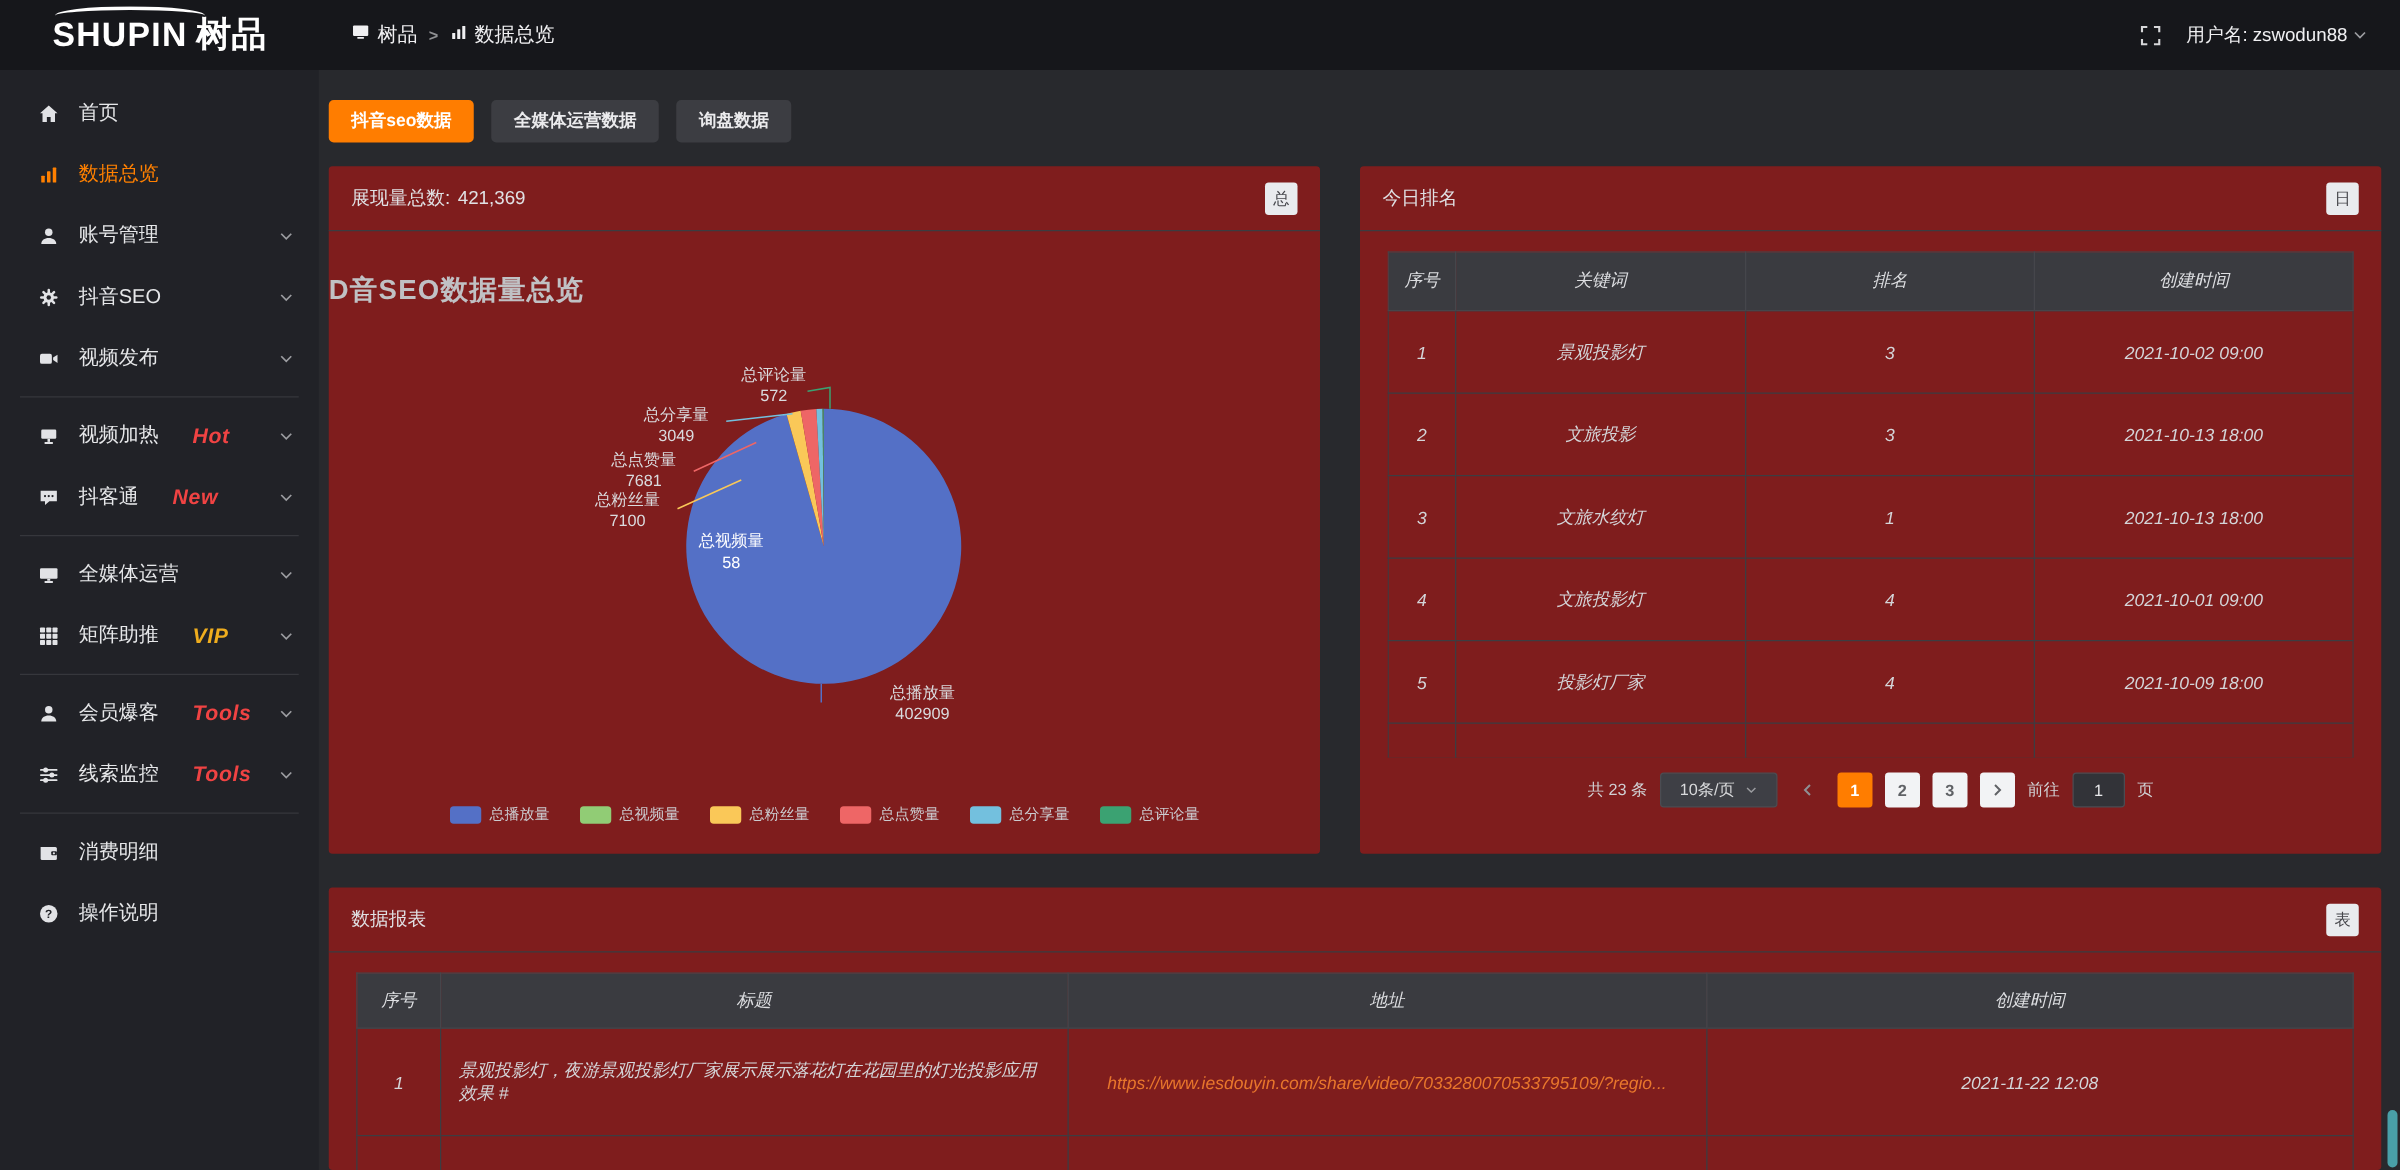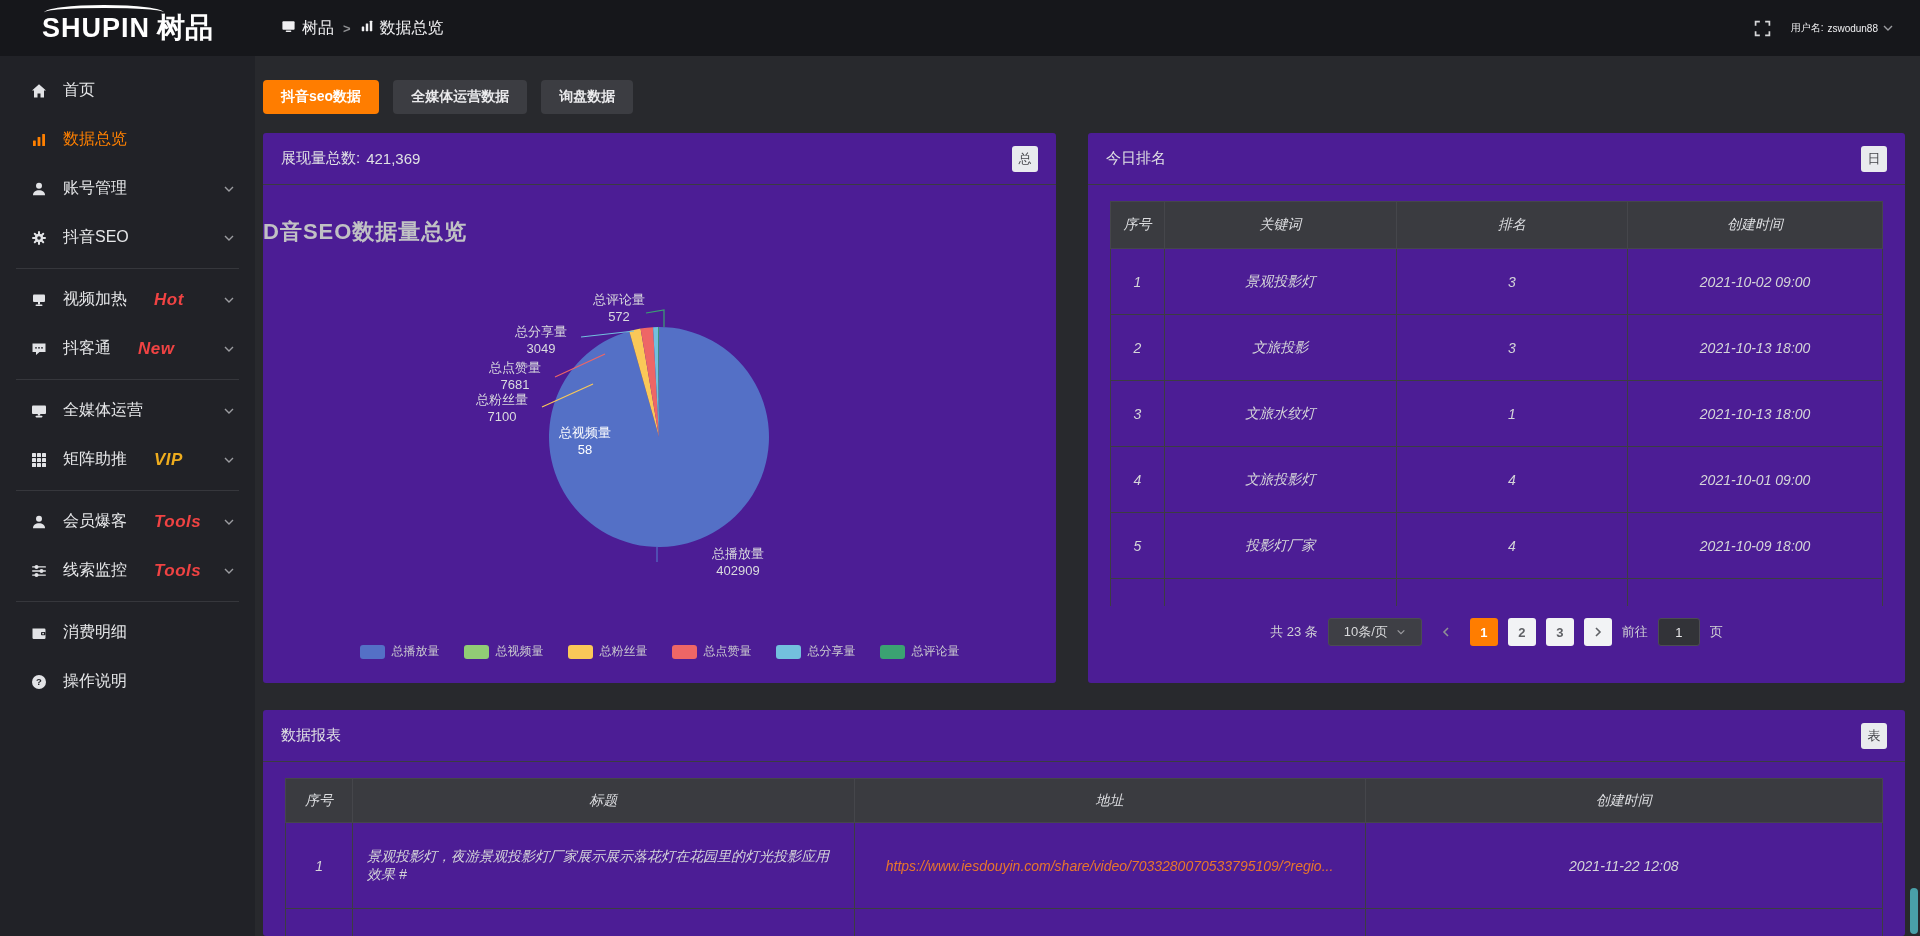--- a/index.html
+++ b/index.html
@@ -13,21 +13,21 @@
   
   .topbar { height:56px; background:#16171b; display:flex; align-items:center; flex-shrink:0; }
   .logo { width:255px; display:flex; align-items:center; justify-content:center; cursor:pointer; }
   .logo-mark { position:relative; font-size:27px; font-weight:800; color:#fff; letter-spacing:1px; line-height:1; }
   .logo-mark::before { content:""; position:absolute; left:2px; top:-10px; width:120px; height:12px;
     border-top:3px solid #fff; border-radius:50%; }
   .logo-cn { font-size:28px; font-weight:800; color:#fff; margin-left:7px; }
   .breadcrumb { margin-left:26px; display:flex; align-items:center; gap:9px; font-size:16px; color:#f0f0f2; }
   .crumb { display:flex; align-items:center; gap:6px; cursor:pointer; }
   .crumb-sep { color:#8f9093; font-size:13px; font-weight:bold; }
-  .top-right { margin-left:auto; margin-right:26px; display:flex; align-items:center; gap:20px; font-size:10px; }
+  .top-right { margin-left:auto; margin-right:26px; display:flex; align-items:center; gap:20px; font-size:15px; }
   .fs-btn { cursor:pointer; color:#d6d7d9; display:flex; }
   .user-box { display:flex; align-items:center; gap:4px; cursor:pointer; color:#f0f0f2; }
   .chev { color:#9b9ca0; display:flex; }
 
   
   .main { flex:1; display:flex; min-height:0; }
   .sidebar { width:255px; background:#212227; padding-top:10px; flex-shrink:0; }
   .side-item { height:49px; display:flex; align-items:center; padding:0 20px 0 30px; gap:15px;
     font-size:16px; color:#e6e7e9; cursor:pointer; }
   .side-item .icon { display:flex; width:18px; justify-content:center; color:#e2e3e6; }
@@ -41,21 +41,21 @@
   .content { flex:1; min-width:0; padding:24px 15px 0 8px; display:flex; flex-direction:column; }
 
   
   .tabs { display:flex; gap:14px; margin-bottom:19px;text-align:right; }
   .tab { height:34px; padding:0 18px; display:flex; align-items:center; border-radius:4px;
     font-size:14px; font-weight:bold; background:#3c3d42; color:#ebebed; cursor:pointer; }
   .tab.active { background:#ff7d00; color:#fff; }
 
   
   .panels { display:flex; gap:32px; height:550px; }
-  .panel { background:#4c1d95; border-radius:3px; }
+  .panel { background:#7f1d1d; border-radius:3px; }
   .panel-head { height:52px; display:flex; align-items:center; padding:0 18px;
     border-bottom:1px solid #3b3c41; font-size:15px; color:#e0e1e4; flex-shrink:0; }
   .corner-btn { margin-left:auto; width:26px; height:26px; background:#e9ebee; color:#45464b;
     border-radius:3px; font-size:13px; display:flex; align-items:center; justify-content:center; cursor:pointer; }
 
   
   .chart-panel { width:793px; display:flex; flex-direction:column; }
   .chart-body { position:relative; flex:1; }
   .chart-title { position:absolute; top:32px; left:0; width:100%; text-align:left;
     font-size:22px; font-weight:bold; color:#c0c1c4; letter-spacing:1px; }
@@ -204,20 +204,34 @@
             </svg>
         </span>
         <span>抖音SEO</span>
         <span class="chev">
             <svg width="12" height="12" viewBox="0 0 12 12">
               <path d="M2 4l4 4 4-4" fill="none" stroke="currentColor" stroke-width="1.4"></path>
             </svg>
           </span>
       </div>
 
+      <div class="side-item">
+        <span class="icon">
+          <svg width="16" height="16" viewBox="0 0 16 16" fill="currentColor">
+              <rect x="1" y="4" width="9.5" height="8" rx="1.5"></rect>
+              <path d="M11.5 7l3.5-2.3v6.6L11.5 9z"></path>
+            </svg>
+        </span>
+        <span>视频发布</span>
+        <span class="chev">
+            <svg width="12" height="12" viewBox="0 0 12 12">
+              <path d="M2 4l4 4 4-4" fill="none" stroke="currentColor" stroke-width="1.4"></path>
+            </svg>
+          </span>
+      </div>
 
       <div class="side-divider"></div>
 
       <div class="side-item">
         <span class="icon">
           <svg width="16" height="16" viewBox="0 0 16 16" fill="currentColor">
               <rect x="2" y="2.5" width="12" height="7.5" rx="1"></rect>
               <rect x="7" y="10" width="2" height="2.5"></rect>
               <rect x="4.5" y="12.5" width="7" height="1.6" rx=".8"></rect>
             </svg>

